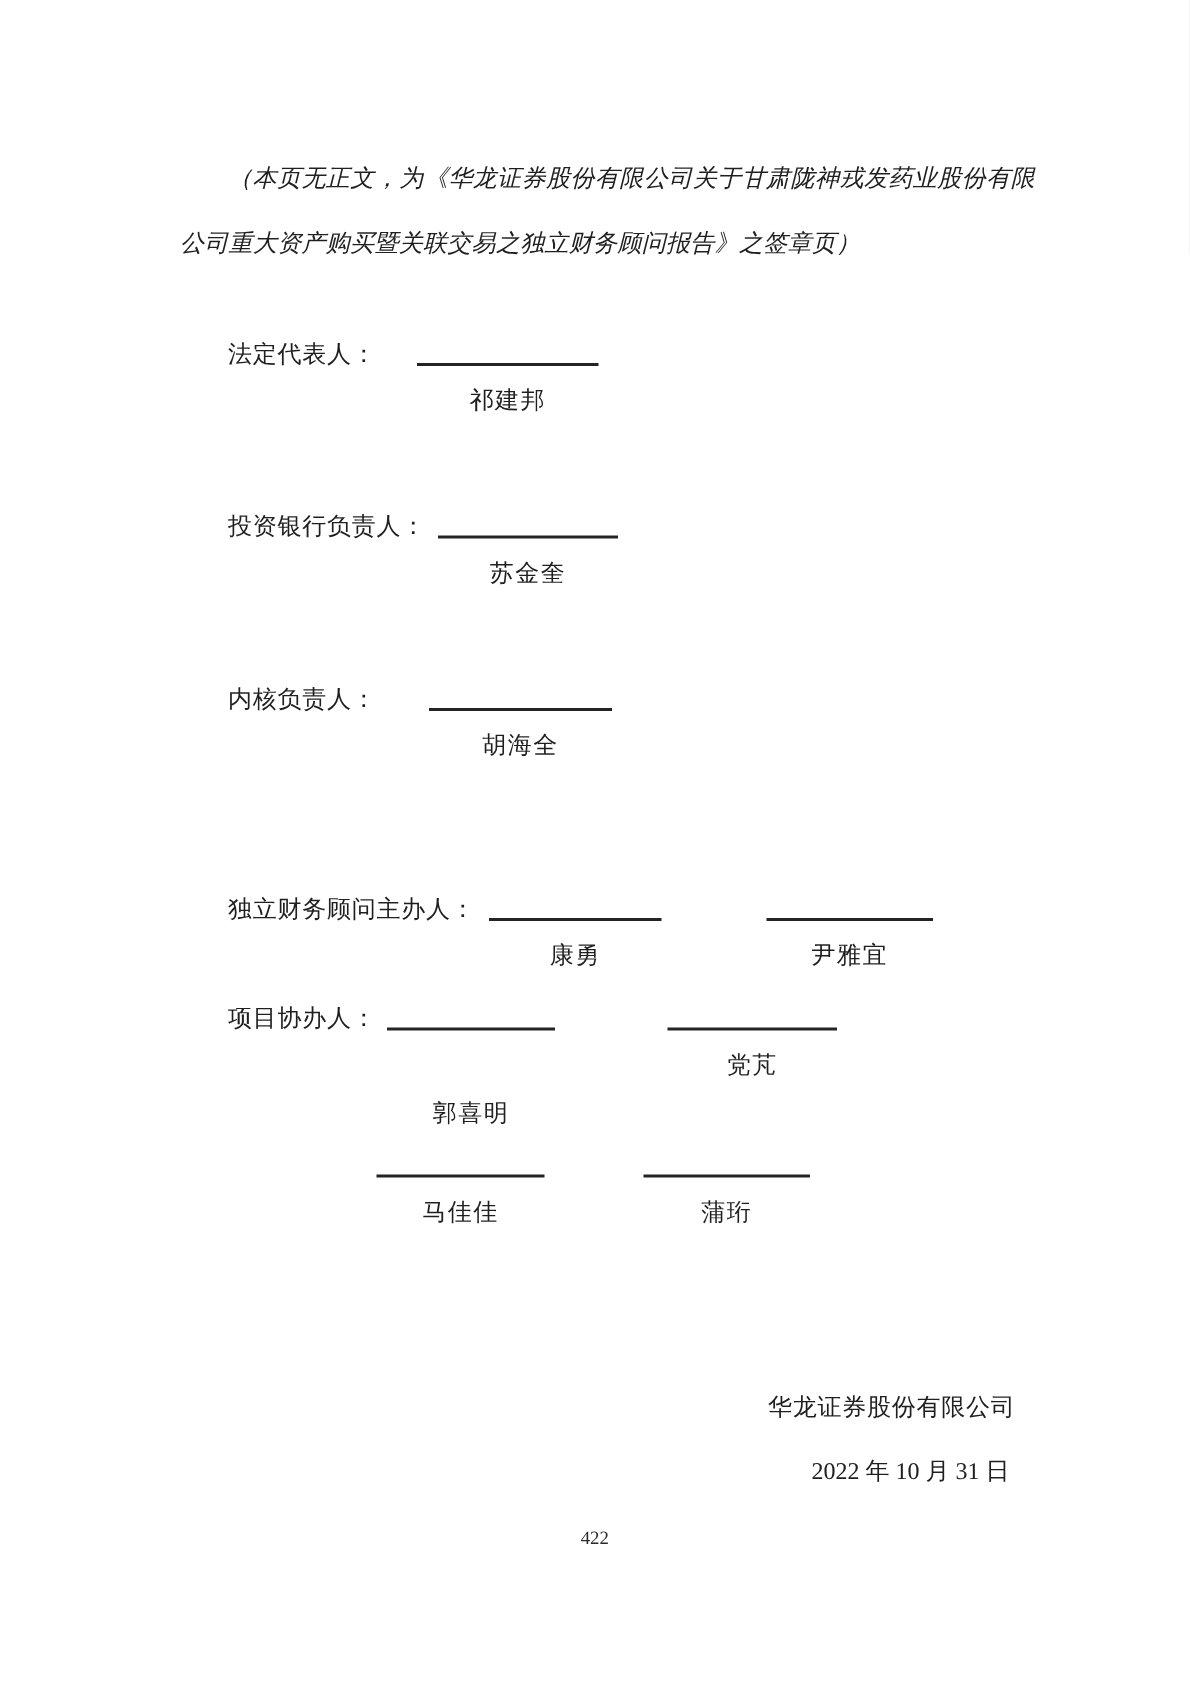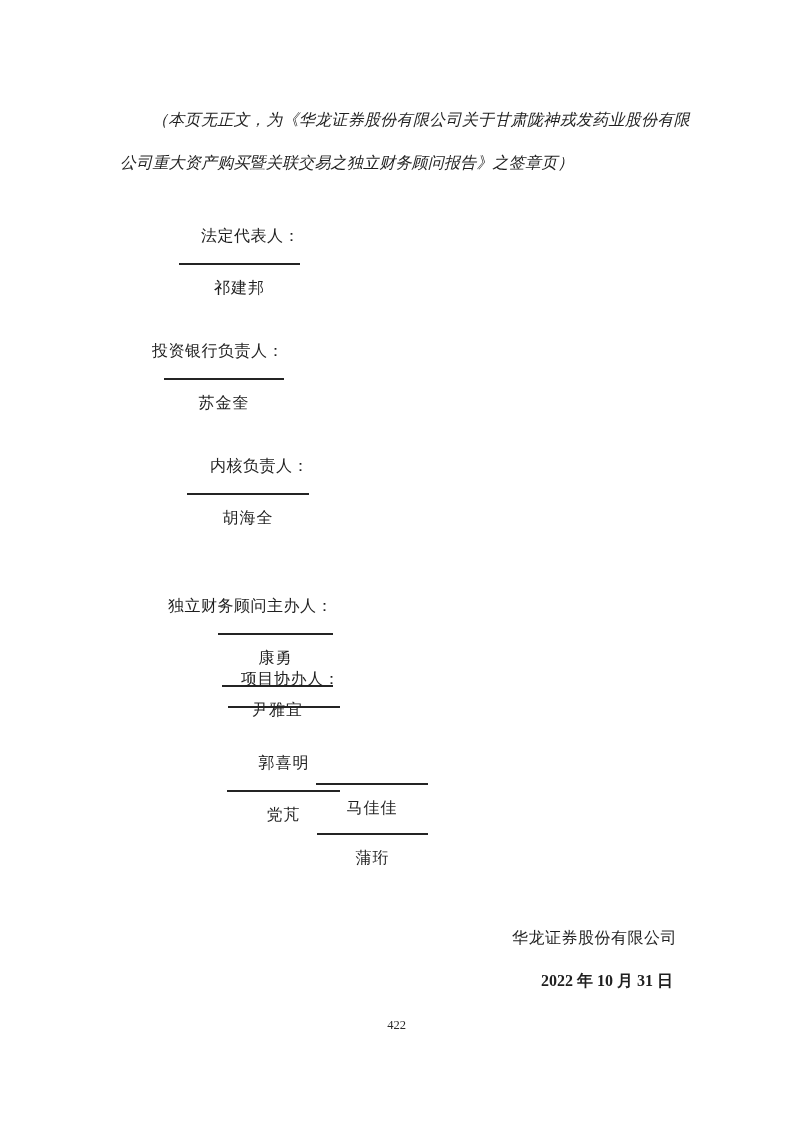--- a/index.html
+++ b/index.html
@@ -22,23 +22,22 @@
     font-size: 16px;
     line-height: 43px;
     text-indent: 32px;
     letter-spacing: 0.2px;
     text-align: justify;
     font-style: italic;
   }
   .sig-row {
     position: absolute;
     display: flex;
-    align-items: flex-end;
+    align-items: flex-start;
     font-size: 16px;
-    flex-direction: column;
   }
   .sig-label {
     white-space: nowrap;
     letter-spacing: 0.5px;
   }
   .sig-unit { display: flex; flex-direction: column; }
   .sig-line { height: 18px; border-bottom: 2px solid #242424; }
   .no-label .sig-line { height: 16px; }
   .sig-name {
     margin-top: 13px;
@@ -51,21 +50,20 @@
     left: 512px;
     top: 928px;
     font-size: 16px;
     letter-spacing: 0.5px;
   }
   .report-date {
     position: absolute;
     left: 541px;
     top: 971px;
     font-size: 16px;
-    font-weight: bold;
   }
   .page-number {
     position: absolute;
     left: 0;
     top: 1018px;
     width: 100%;
     text-align: center;
     font-size: 12.5px;
     color: #2a2a2a;
   }

